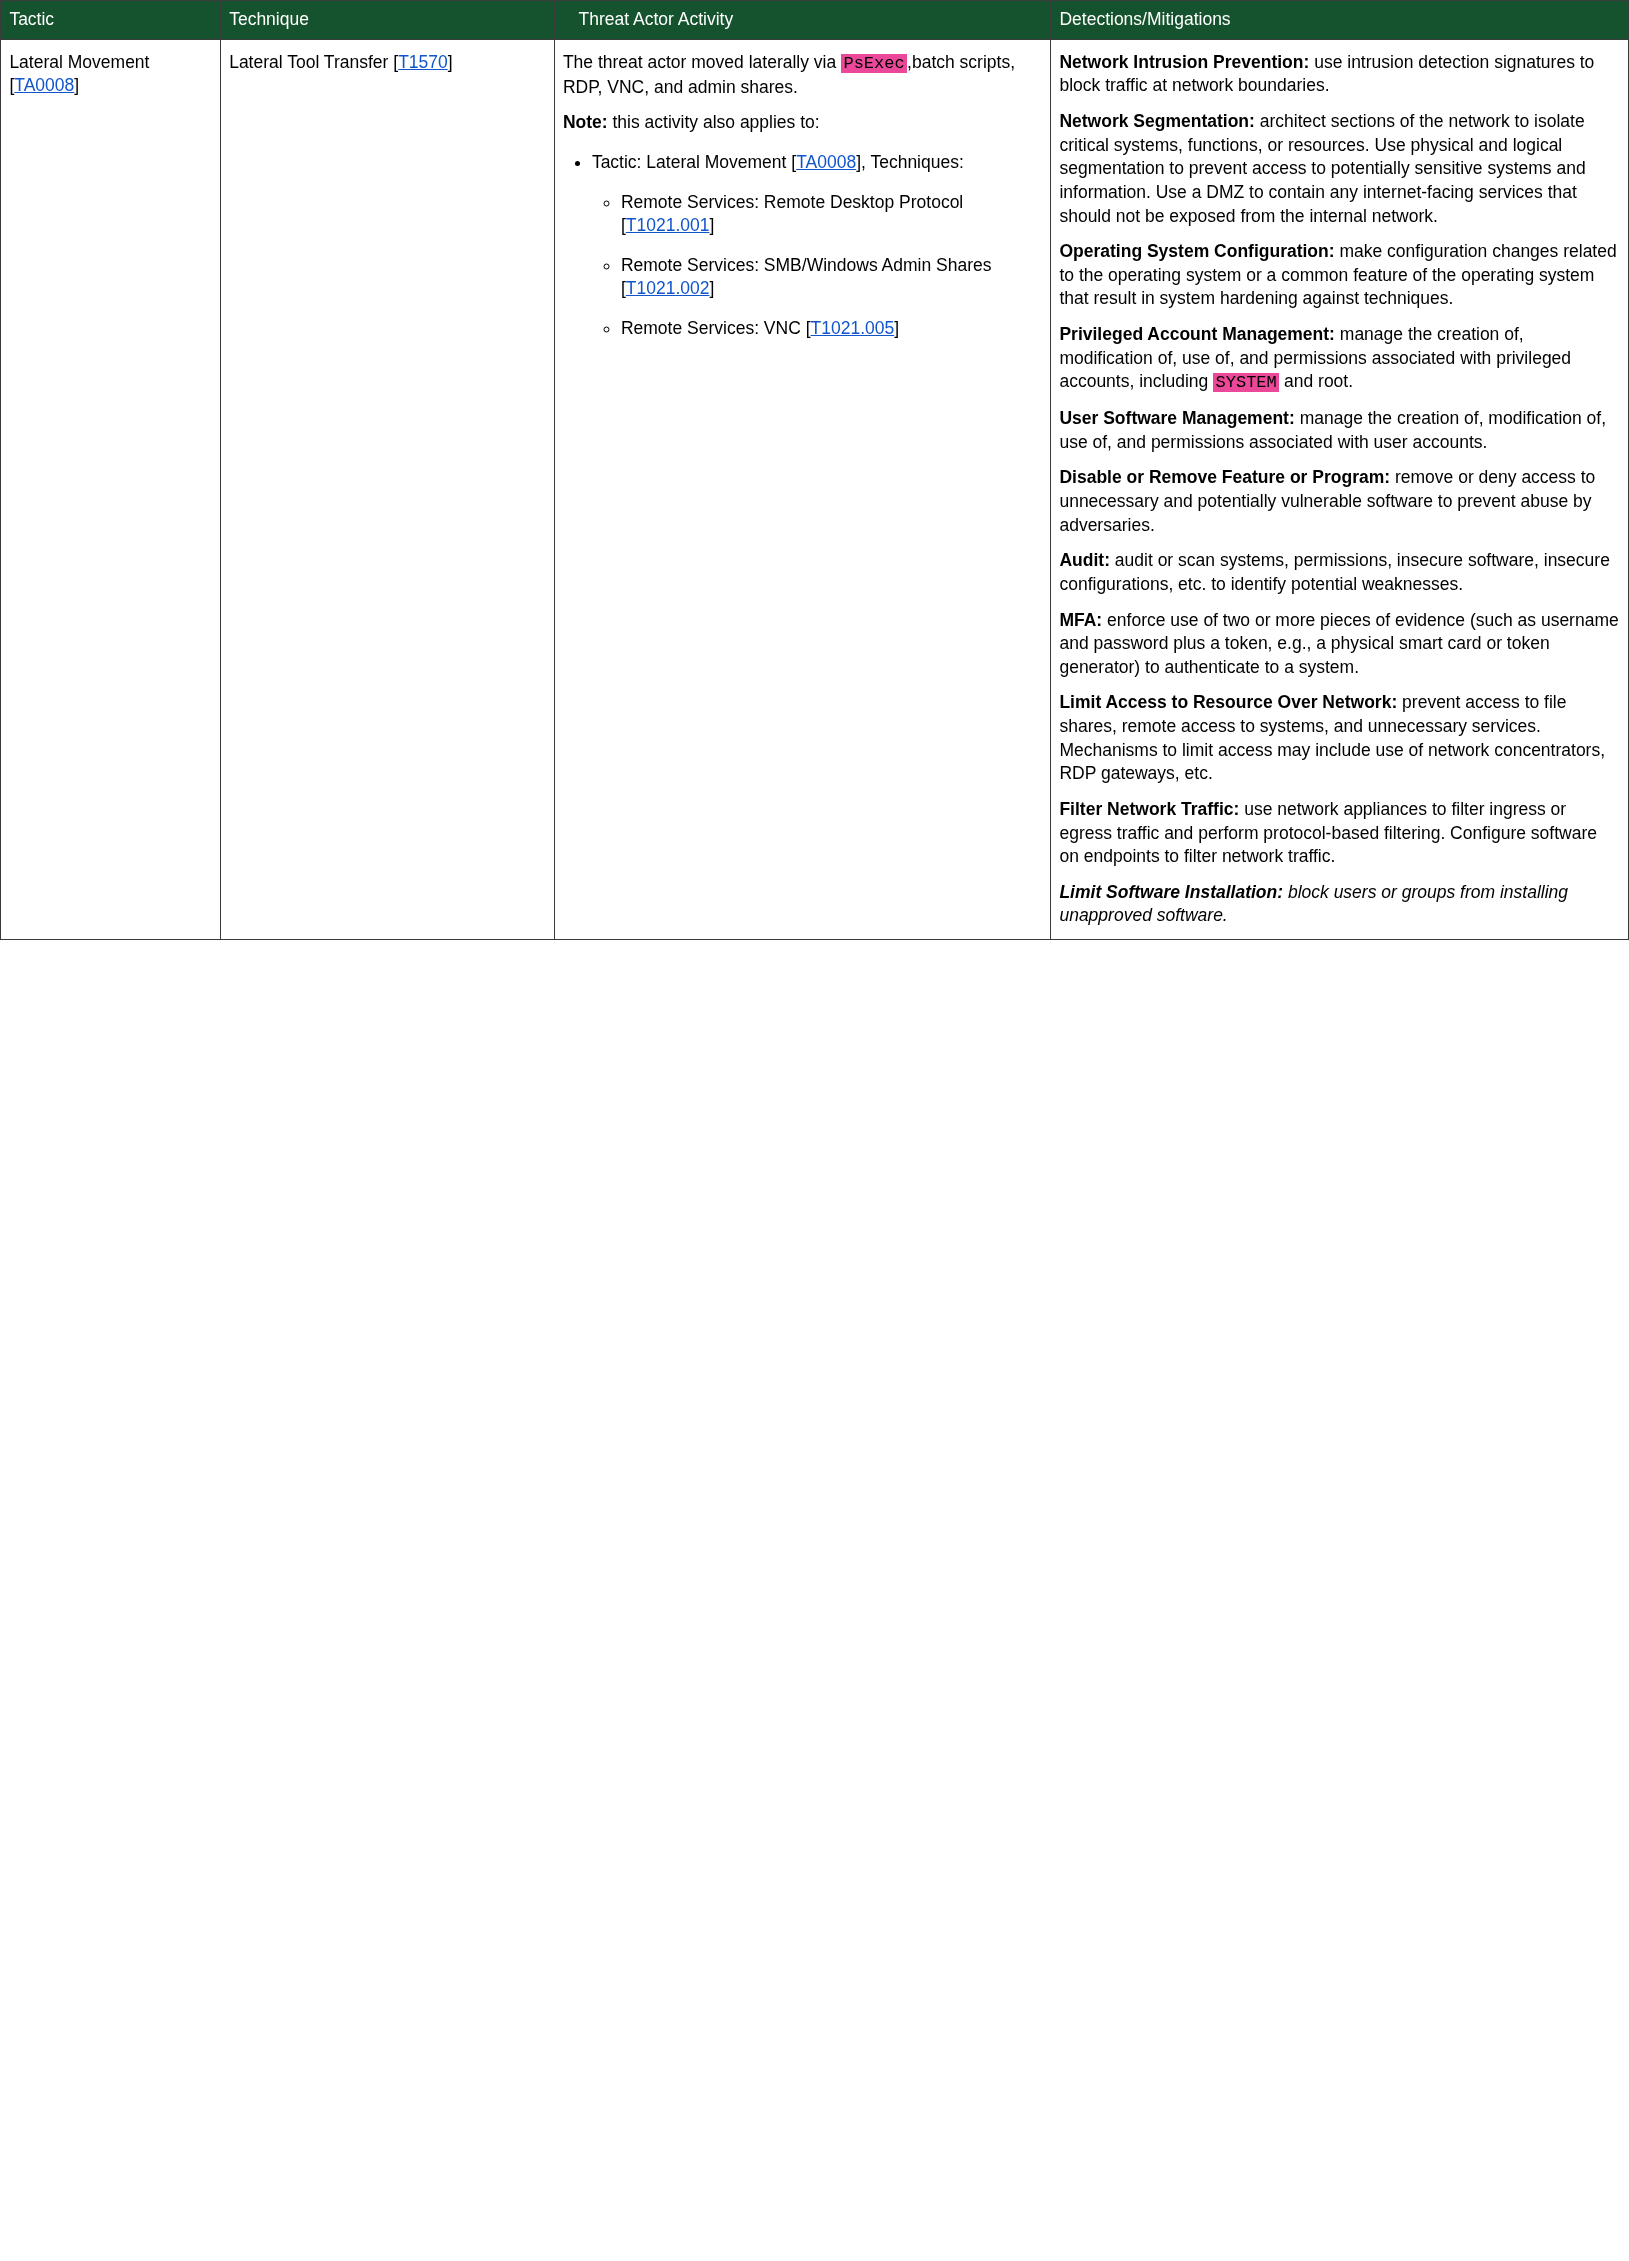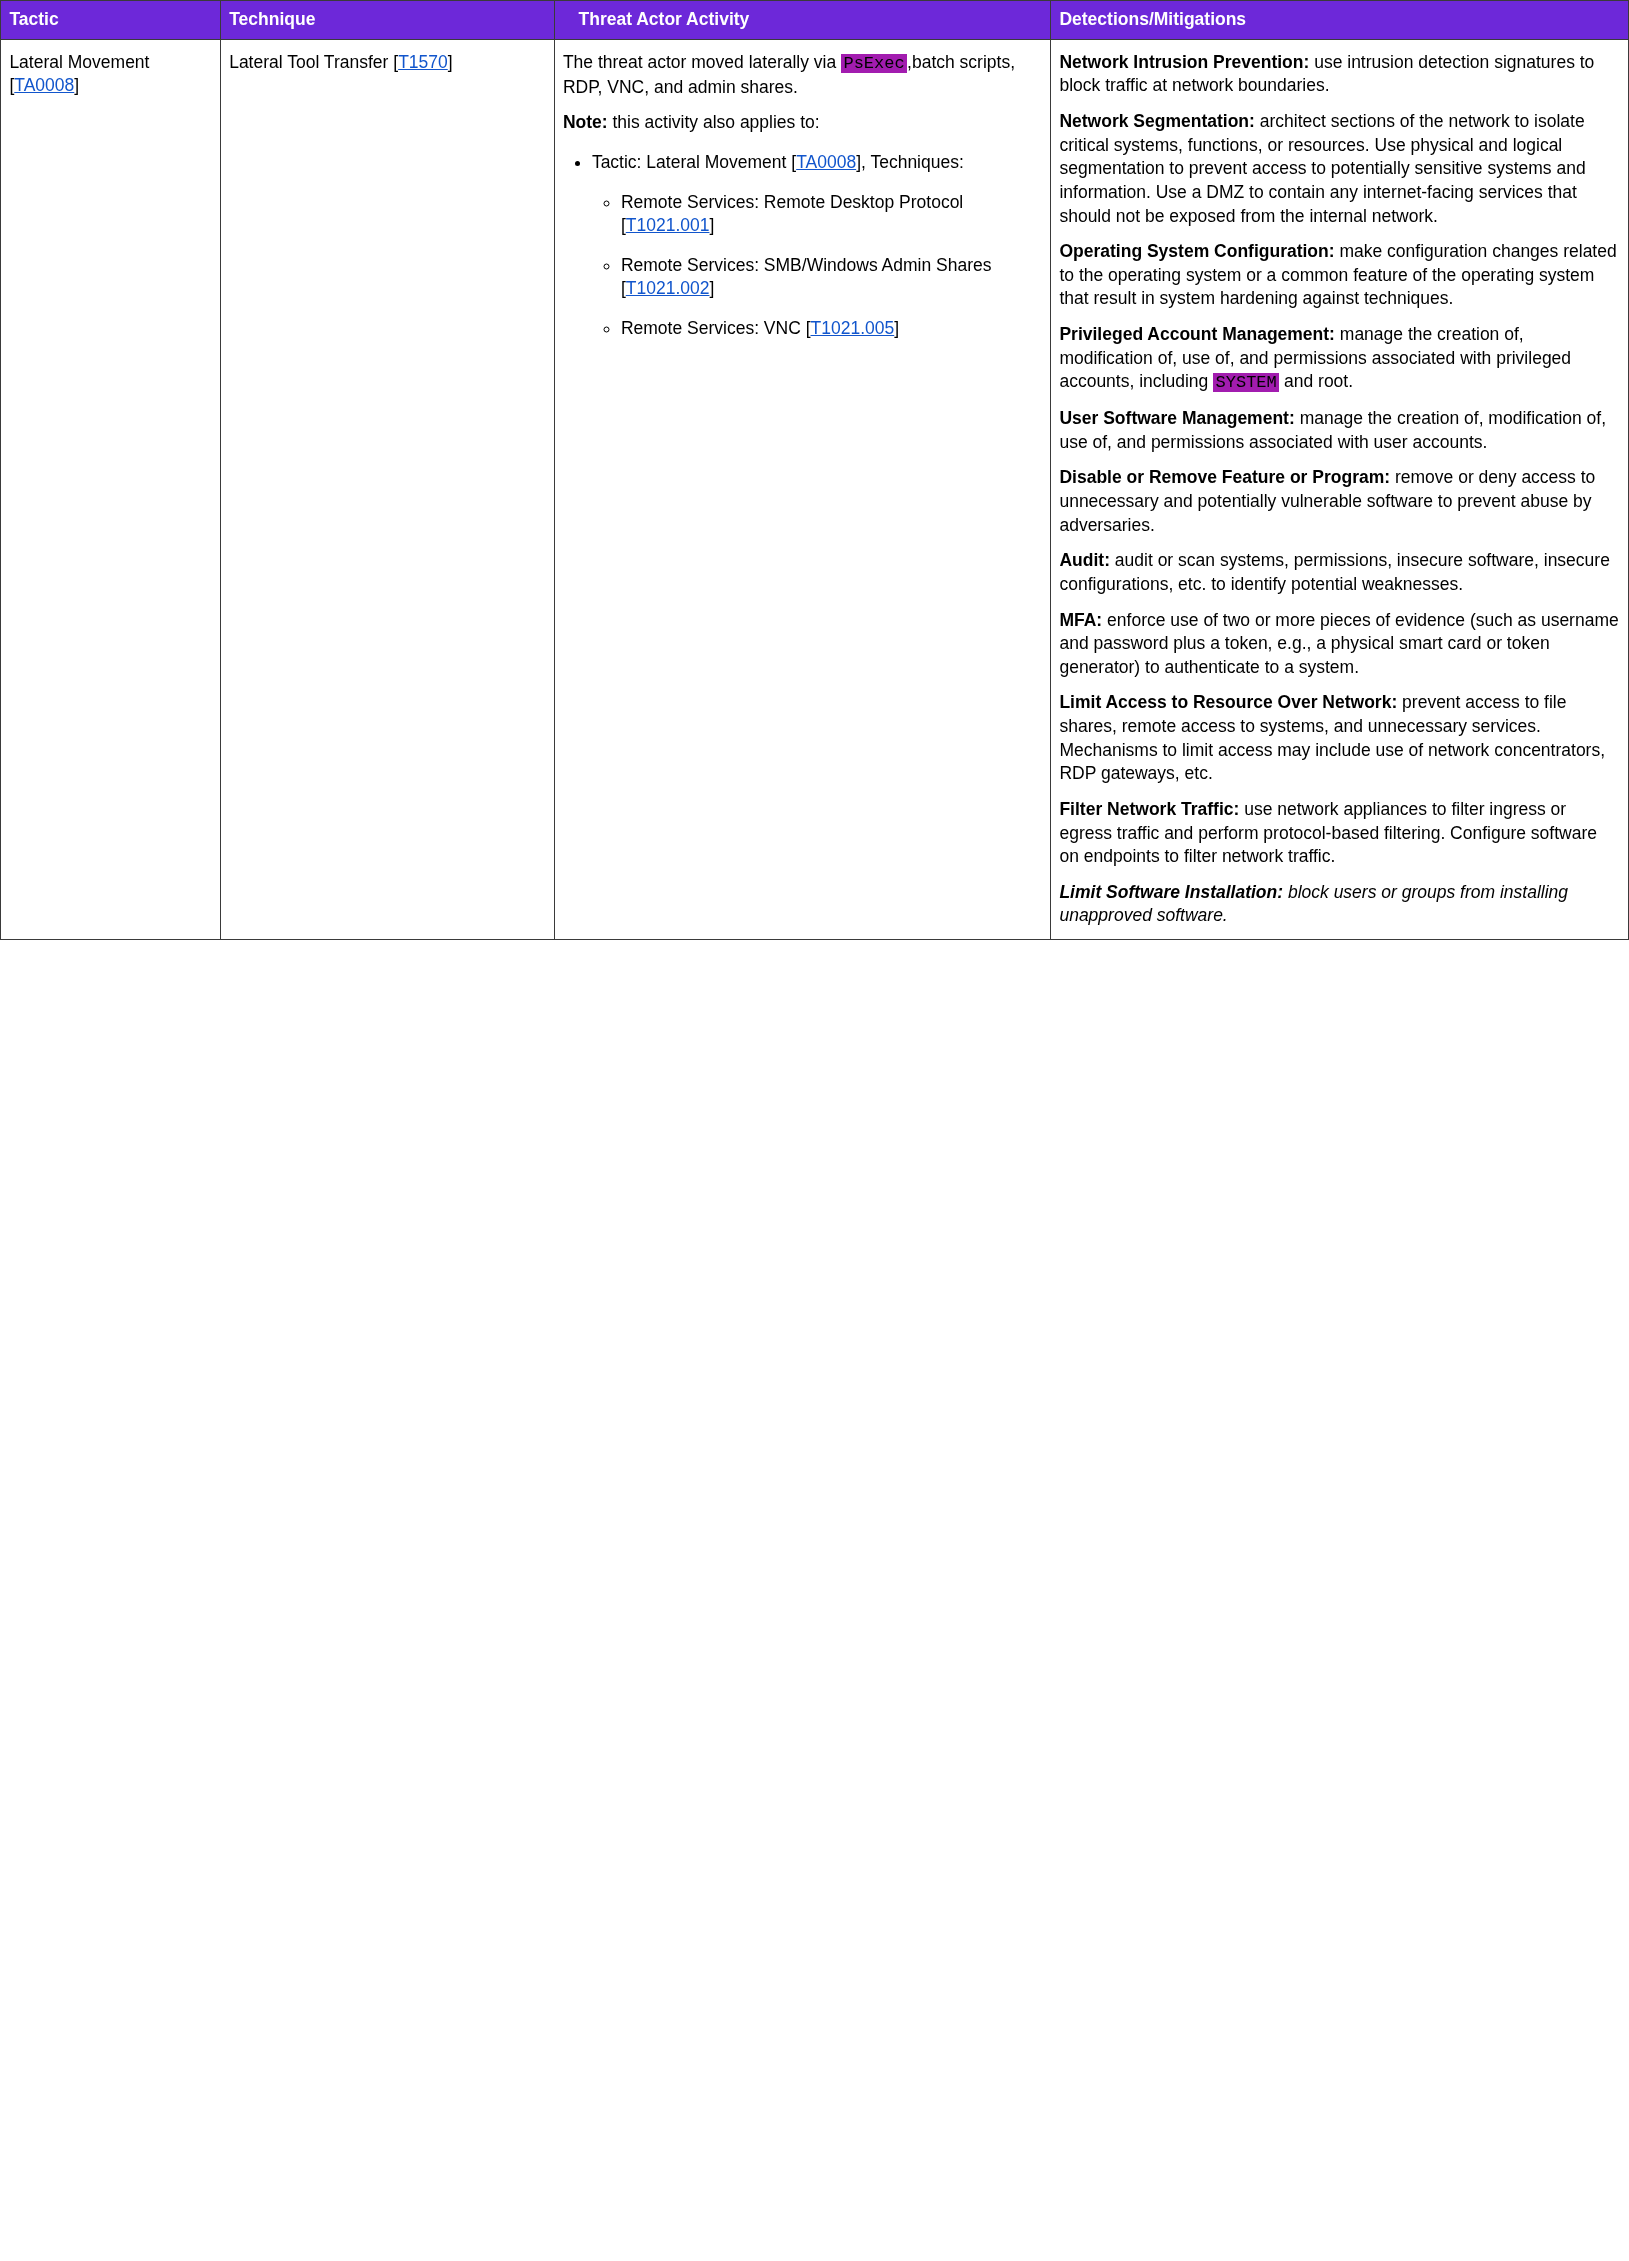--- a/index.html
+++ b/index.html
@@ -8,23 +8,23 @@
       padding: 0;
       background: #fff;
       color: #000;
     }
     table {
       border-collapse: collapse;
       width: 100%;
       border: 1.2px solid #3a3a3a;
     }
     th {
-      background: #6d28d9;
+      background: #14532d;
       color: #fff;
-      font-weight: bold;
+      font-weight: normal;
       text-align: left;
       padding: 8.4px 8.4px;
       font-size: 17.5px;
       border: 1.2px solid #3a3a3a;
       vertical-align: top;
     }
     td {
       border: 1.2px solid #3a3a3a;
       padding: 11px 8.4px 11px 8.4px;
       vertical-align: top;
@@ -33,21 +33,21 @@
     }
     .col-tactic { width: 13.5%; }
     .col-technique { width: 20.5%; }
     .col-activity { width: 30.5%; padding-left: 24px; }
     .col-detection { width: 35.5%; }
     a {
       color: #1155cc;
     }
     code {
       font-family: "Courier New", Courier, monospace;
-      background: #a21caf;
+      background: #ec4899;
       padding: 0 2.4px;
       font-size: 17px;
     }
     p { margin: 0 0 12px 0; }
     p:last-child { margin-bottom: 0; font-style: italic; }
     ul {
       list-style: disc;
       margin: 0 0 0 29px;
       padding: 0;
     }

